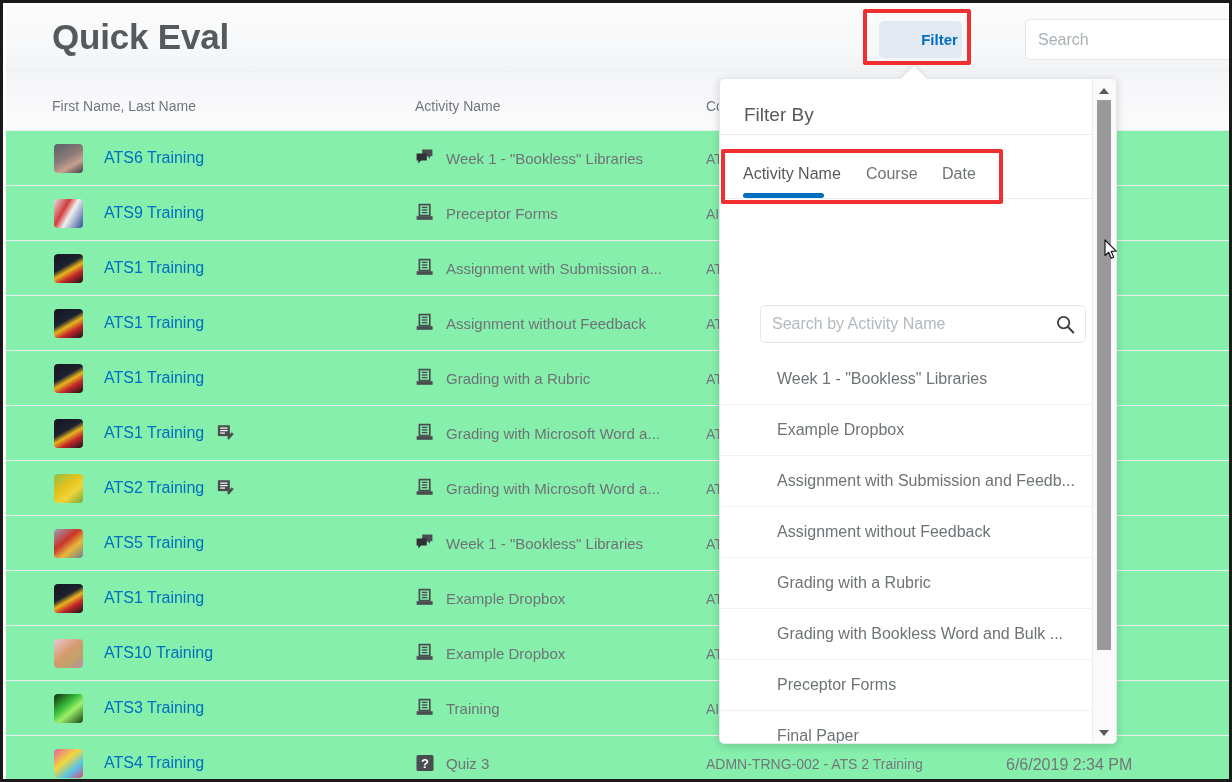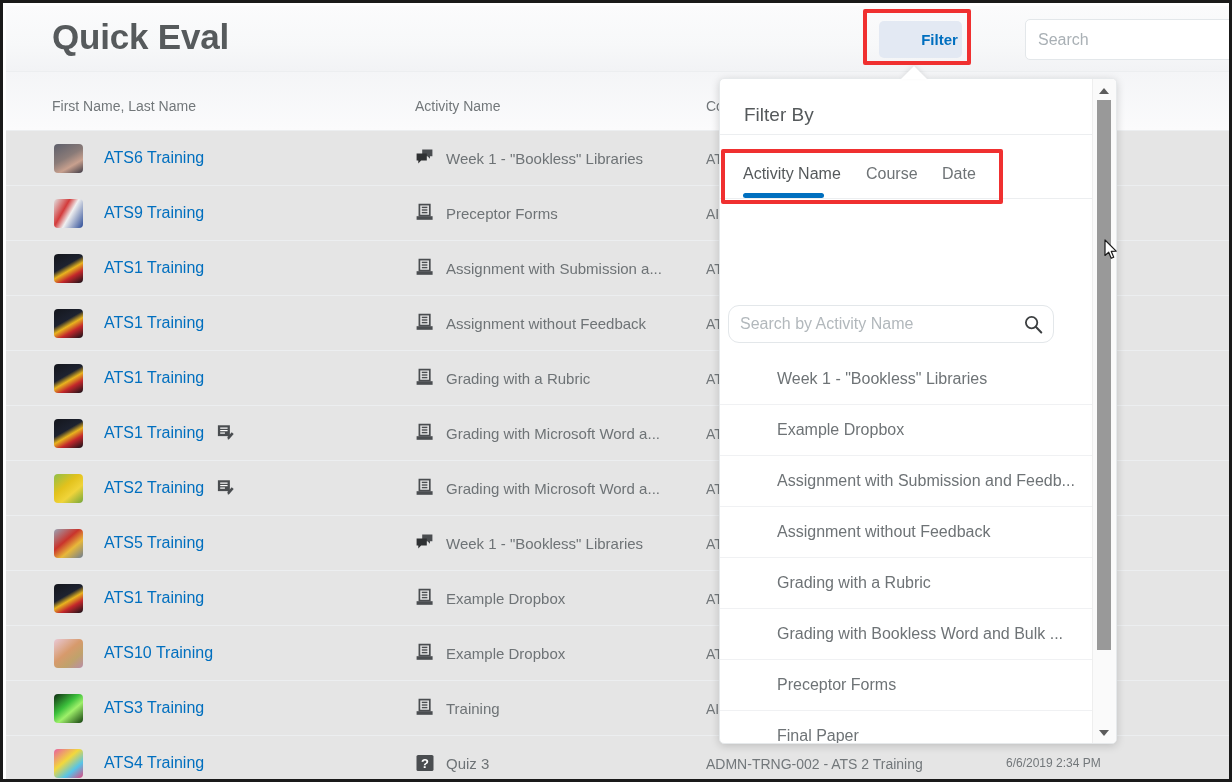--- a/index.html
+++ b/index.html
@@ -74,21 +74,21 @@
     font-size: 14px; color: #72777a; font-weight: 400; white-space: nowrap;
   }
   .th.c1 { left: 46px; }
   .th.c2 { left: 409px; }
   .th.c3 { left: 700px; }
   .th.c4 { left: 1000px; }
 
   .trow {
     position: relative; height: 55px;
     border-top: 1px solid #eceef0;
-    background: #e5e5e5;
+    background: #86efac;
   }
   .trow:last-child { border-bottom: 1px solid #eceef0; }
 
   .avatar {
     position: absolute; left: 48px; top: 13px;
     width: 29px; height: 29px; border-radius: 4px;
     background-size: cover; overflow: hidden;
   }
   .uname {
     position: absolute; left: 98px; top: 18px;
@@ -105,21 +105,21 @@
   .act-name {
     position: absolute; left: 440px; top: 19px;
     font-size: 15px; color: #6e7376; white-space: nowrap;
   }
   .course-cell {
     position: absolute; left: 700px; top: 20px;
     font-size: 14px; color: #72777a; white-space: nowrap;
   }
   .date-cell {
     position: absolute; left: 1000px; top: 20px;
-    font-size: 12px; color: #72777a; white-space: nowrap;
+    font-size: 16px; color: #72777a; white-space: nowrap;
   }
 
   
   .filter-panel {
     position: absolute; left: 716px; top: 75px;
     width: 398px; height: 666px;
     background: #ffffff;
     border: 1px solid #e6e9eb;
     border-radius: 5px;
     box-shadow: 0 2px 9px rgba(0,0,0,0.17);
@@ -151,23 +151,23 @@
   .tab {
     position: absolute; top: 15px;
     font-size: 16px; color: #6e7376; cursor: pointer; white-space: nowrap;
   }
   .tab.active { color: #55595b; }
   .tab-underline {
     position: absolute; left: 23px; top: 43px;
     width: 81px; height: 5px; background: #006fbf; border-radius: 3px;
   }
   .panel-search {
-    position: absolute; left: 8px; top: 226px;
+    position: absolute; left: 40px; top: 226px;
     width: 326px; height: 38px;
-    border: 1px solid #e3e7ea; border-radius: 11px; background: #fff;
+    border: 1px solid #e3e7ea; border-radius: 5px; background: #fff;
   }
   .panel-search input {
     position: absolute; left: 11px; top: 0; width: 265px; height: 36px;
     border: none; outline: none; background: transparent;
     font-size: 16px; color: #565a5c; font-family: "Liberation Sans", sans-serif;
   }
   .panel-search input::placeholder { color: #b2b8bc; }
   .panel-search .search-ico { right: 10px; top: 9px; }
 
   .opt-list {

